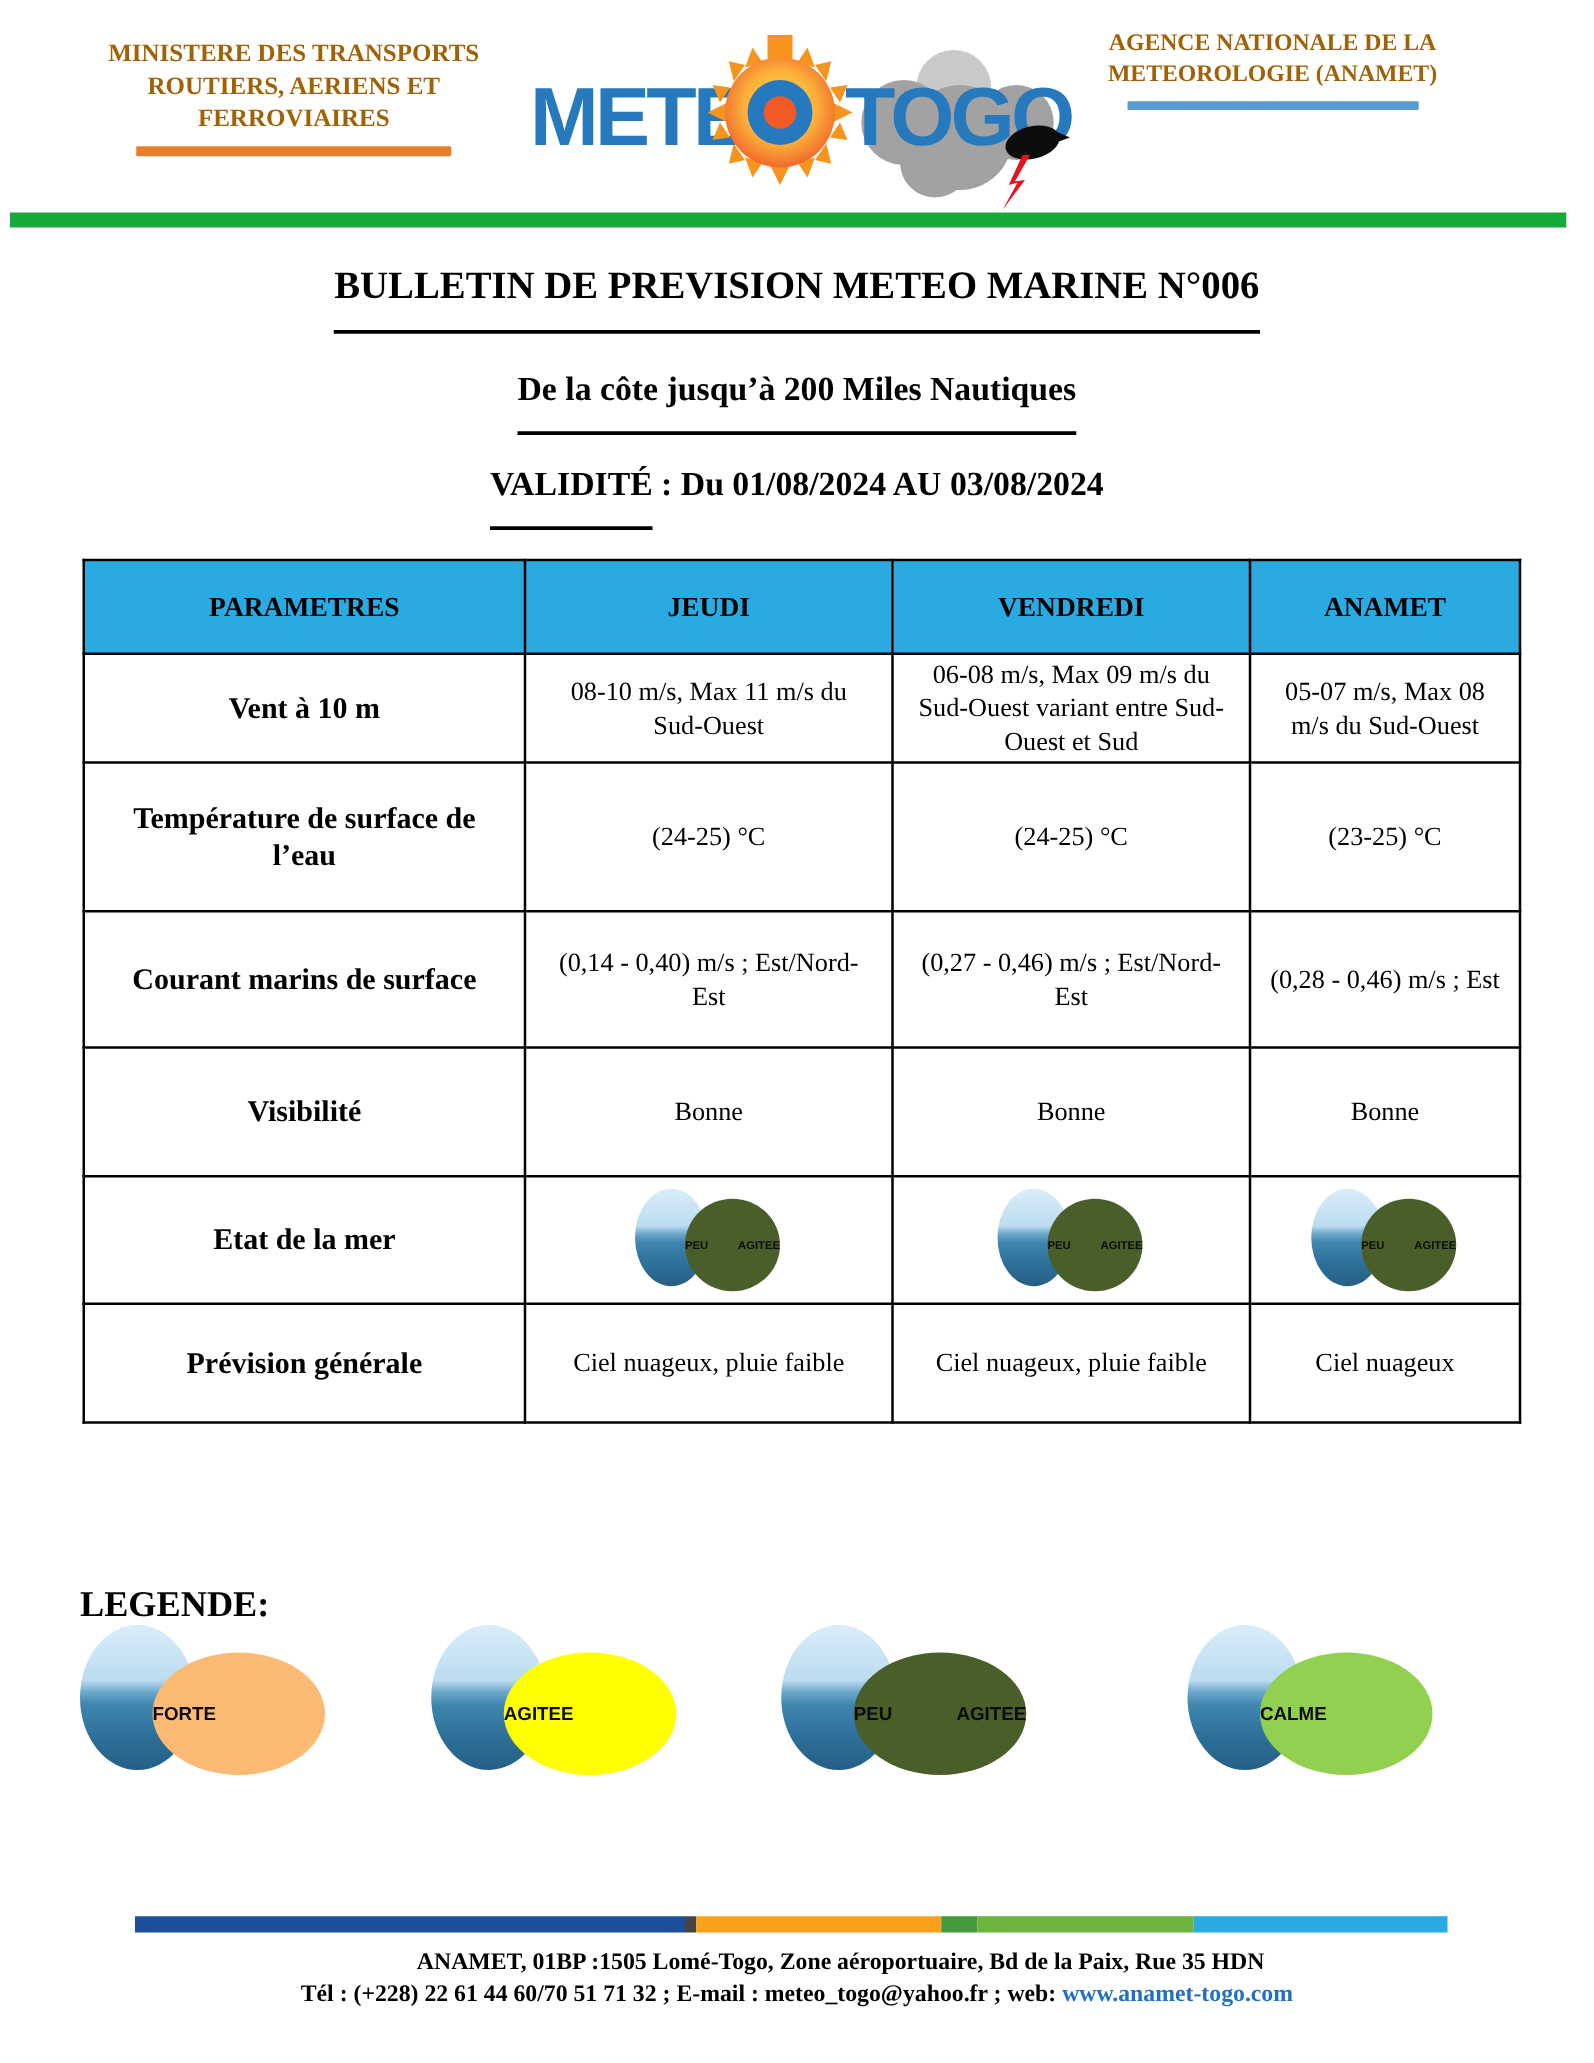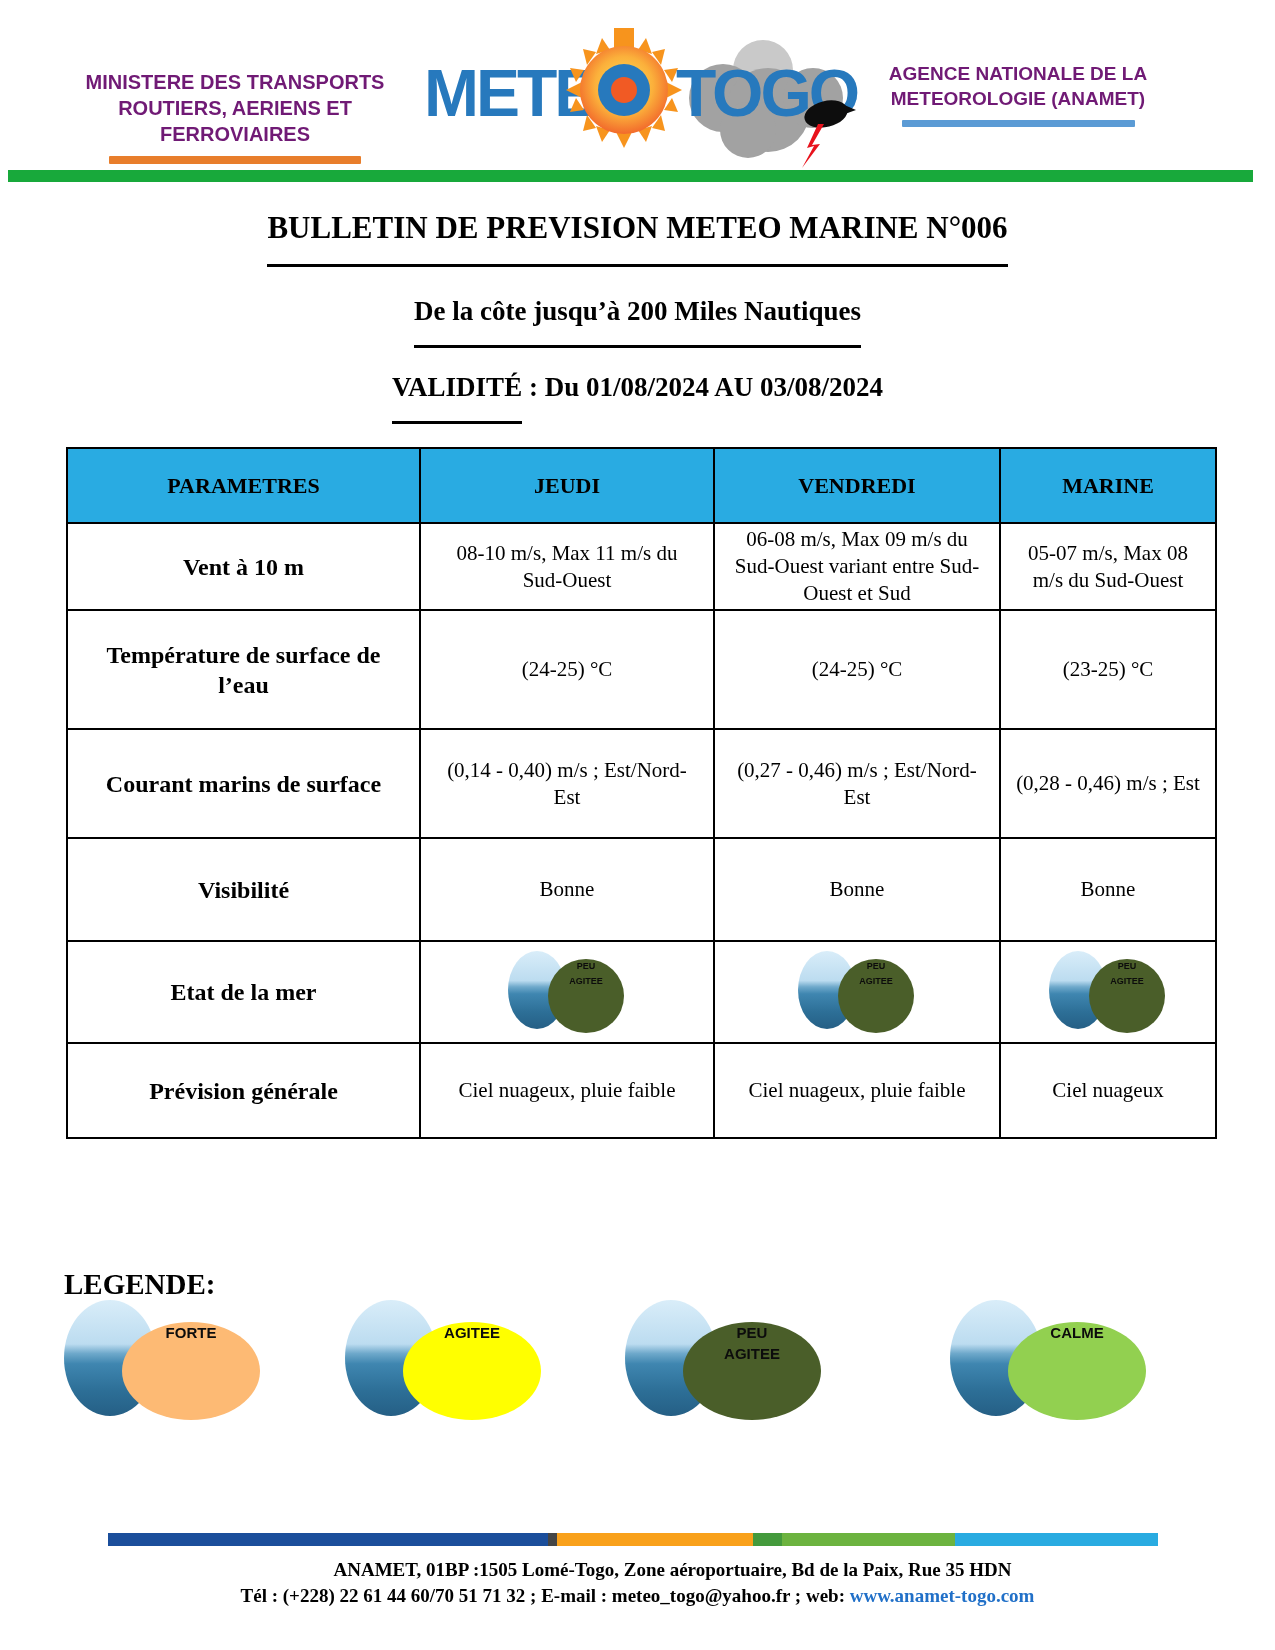--- a/index.html
+++ b/index.html
@@ -1,20 +1,20 @@
 <!DOCTYPE html>
 <html><head>
 <meta charset="utf-8">
 <style>
   html,body{margin:0;padding:0;background:#ffffff;}
   .page{position:relative;width:1275px;height:1650px;background:#ffffff;overflow:hidden;
         font-family:"Liberation Serif", serif;color:#000;}
   
-  .org{position:absolute;text-align:center;font-family:Liberation Sans, sans-serif;
-       font-weight:bold;color:#701a75;margin-top:39px;}
+  .org{position:absolute;text-align:center;font-family:Liberation Serif, serif;
+       font-weight:bold;color:#a16207;}
   .org-left{left:50px;top:30px;width:370px;font-size:20px;line-height:26px;}
   .org-right{left:868px;top:22px;width:300px;font-size:19px;line-height:25px;}
   .rule{height:8px;margin:9px auto 0 auto;border-radius:1px;}
   .rule-orange{width:252px;background:#e87e2b;}
   .rule-blue{width:233px;height:7px;background:#5b9bd5;}
   .logo-wrap{position:absolute;left:418px;top:18px;width:440px;height:150px;}
   .green-bar{position:absolute;left:8px;top:170px;width:1245px;height:12px;background:#18a93b;}
   
   .title-row{position:absolute;left:0;width:1275px;text-align:center;font-weight:bold;}
   .t-main{top:210px;font-size:31px;}
@@ -27,21 +27,21 @@
   table.forecast td,table.forecast th{border:2px solid #000;text-align:center;vertical-align:middle;
                  padding:2px 14px;overflow:hidden;}
   th.head{background:#29abe2;font-size:22px;font-weight:bold;color:#000000;height:69px;}
   td.param{font-weight:bold;font-size:24px;line-height:30px;}
   td.val{font-size:21px;line-height:27px;}
   
   .sea-ic{position:relative;width:118px;height:82px;margin:0 auto;}
   .sea-photo{position:absolute;border-radius:50%;
      background:linear-gradient(180deg,#d9edf9 0%,#bcdcf0 38%,#6fa9cb 46%,#3f86b0 55%,#2d6f97 78%,#255f85 100%);}
   .sea-ic .sea-photo{left:0;top:0;width:58px;height:78px;}
-  .badge{position:absolute;border-radius:50%;display:flex;flex-direction:column;justify-content:flex-start;
+  .badge{position:absolute;border-radius:50%;display:flex;flex-direction:row;justify-content:space-between;
      align-items:center;font-family:"Liberation Sans", sans-serif;font-weight:bold;color:#0c0c0c;}
   .sea-ic .badge{left:40px;top:8px;width:76px;height:74px;font-size:9px;line-height:15px;}
   
   .legend-title{position:absolute;left:64px;top:1268px;font-size:29px;font-weight:bold;}
   .legend-item{position:absolute;top:1300px;width:235px;height:122px;}
   .legend-item .sea-photo{left:0;top:0;width:92px;height:116px;}
   .legend-item .badge{left:58px;top:22px;width:138px;height:98px;font-size:15px;line-height:21px;}
   
   .footer-bar{position:absolute;left:108px;top:1533px;width:1050px;height:13px;display:flex;}
   .footer-bar .seg{height:100%;}
@@ -141,21 +141,21 @@
         <col style="width:353px">
         <col style="width:294px">
         <col style="width:286px">
         <col style="width:216px">
       </colgroup>
     <tbody>
         <tr>
       <th class="head">PARAMETRES</th>
       <th class="head">JEUDI</th>
       <th class="head">VENDREDI</th>
-      <th class="head">MARINE</th>
+      <th class="head">ANAMET</th>
     </tr>
     <tr style="height:87px">
       <td class="param">Vent à 10 m</td>
       <td class="val">08-10 m/s, Max 11 m/s du Sud-Ouest</td>
       <td class="val">06-08 m/s, Max 09 m/s du Sud-Ouest variant entre Sud-Ouest et Sud</td>
       <td class="val">05-07 m/s, Max 08 m/s du Sud-Ouest</td>
     </tr>
     <tr style="height:119px">
       <td class="param">Température de surface de l’eau</td>
       <td class="val">(24-25) °C</td>

